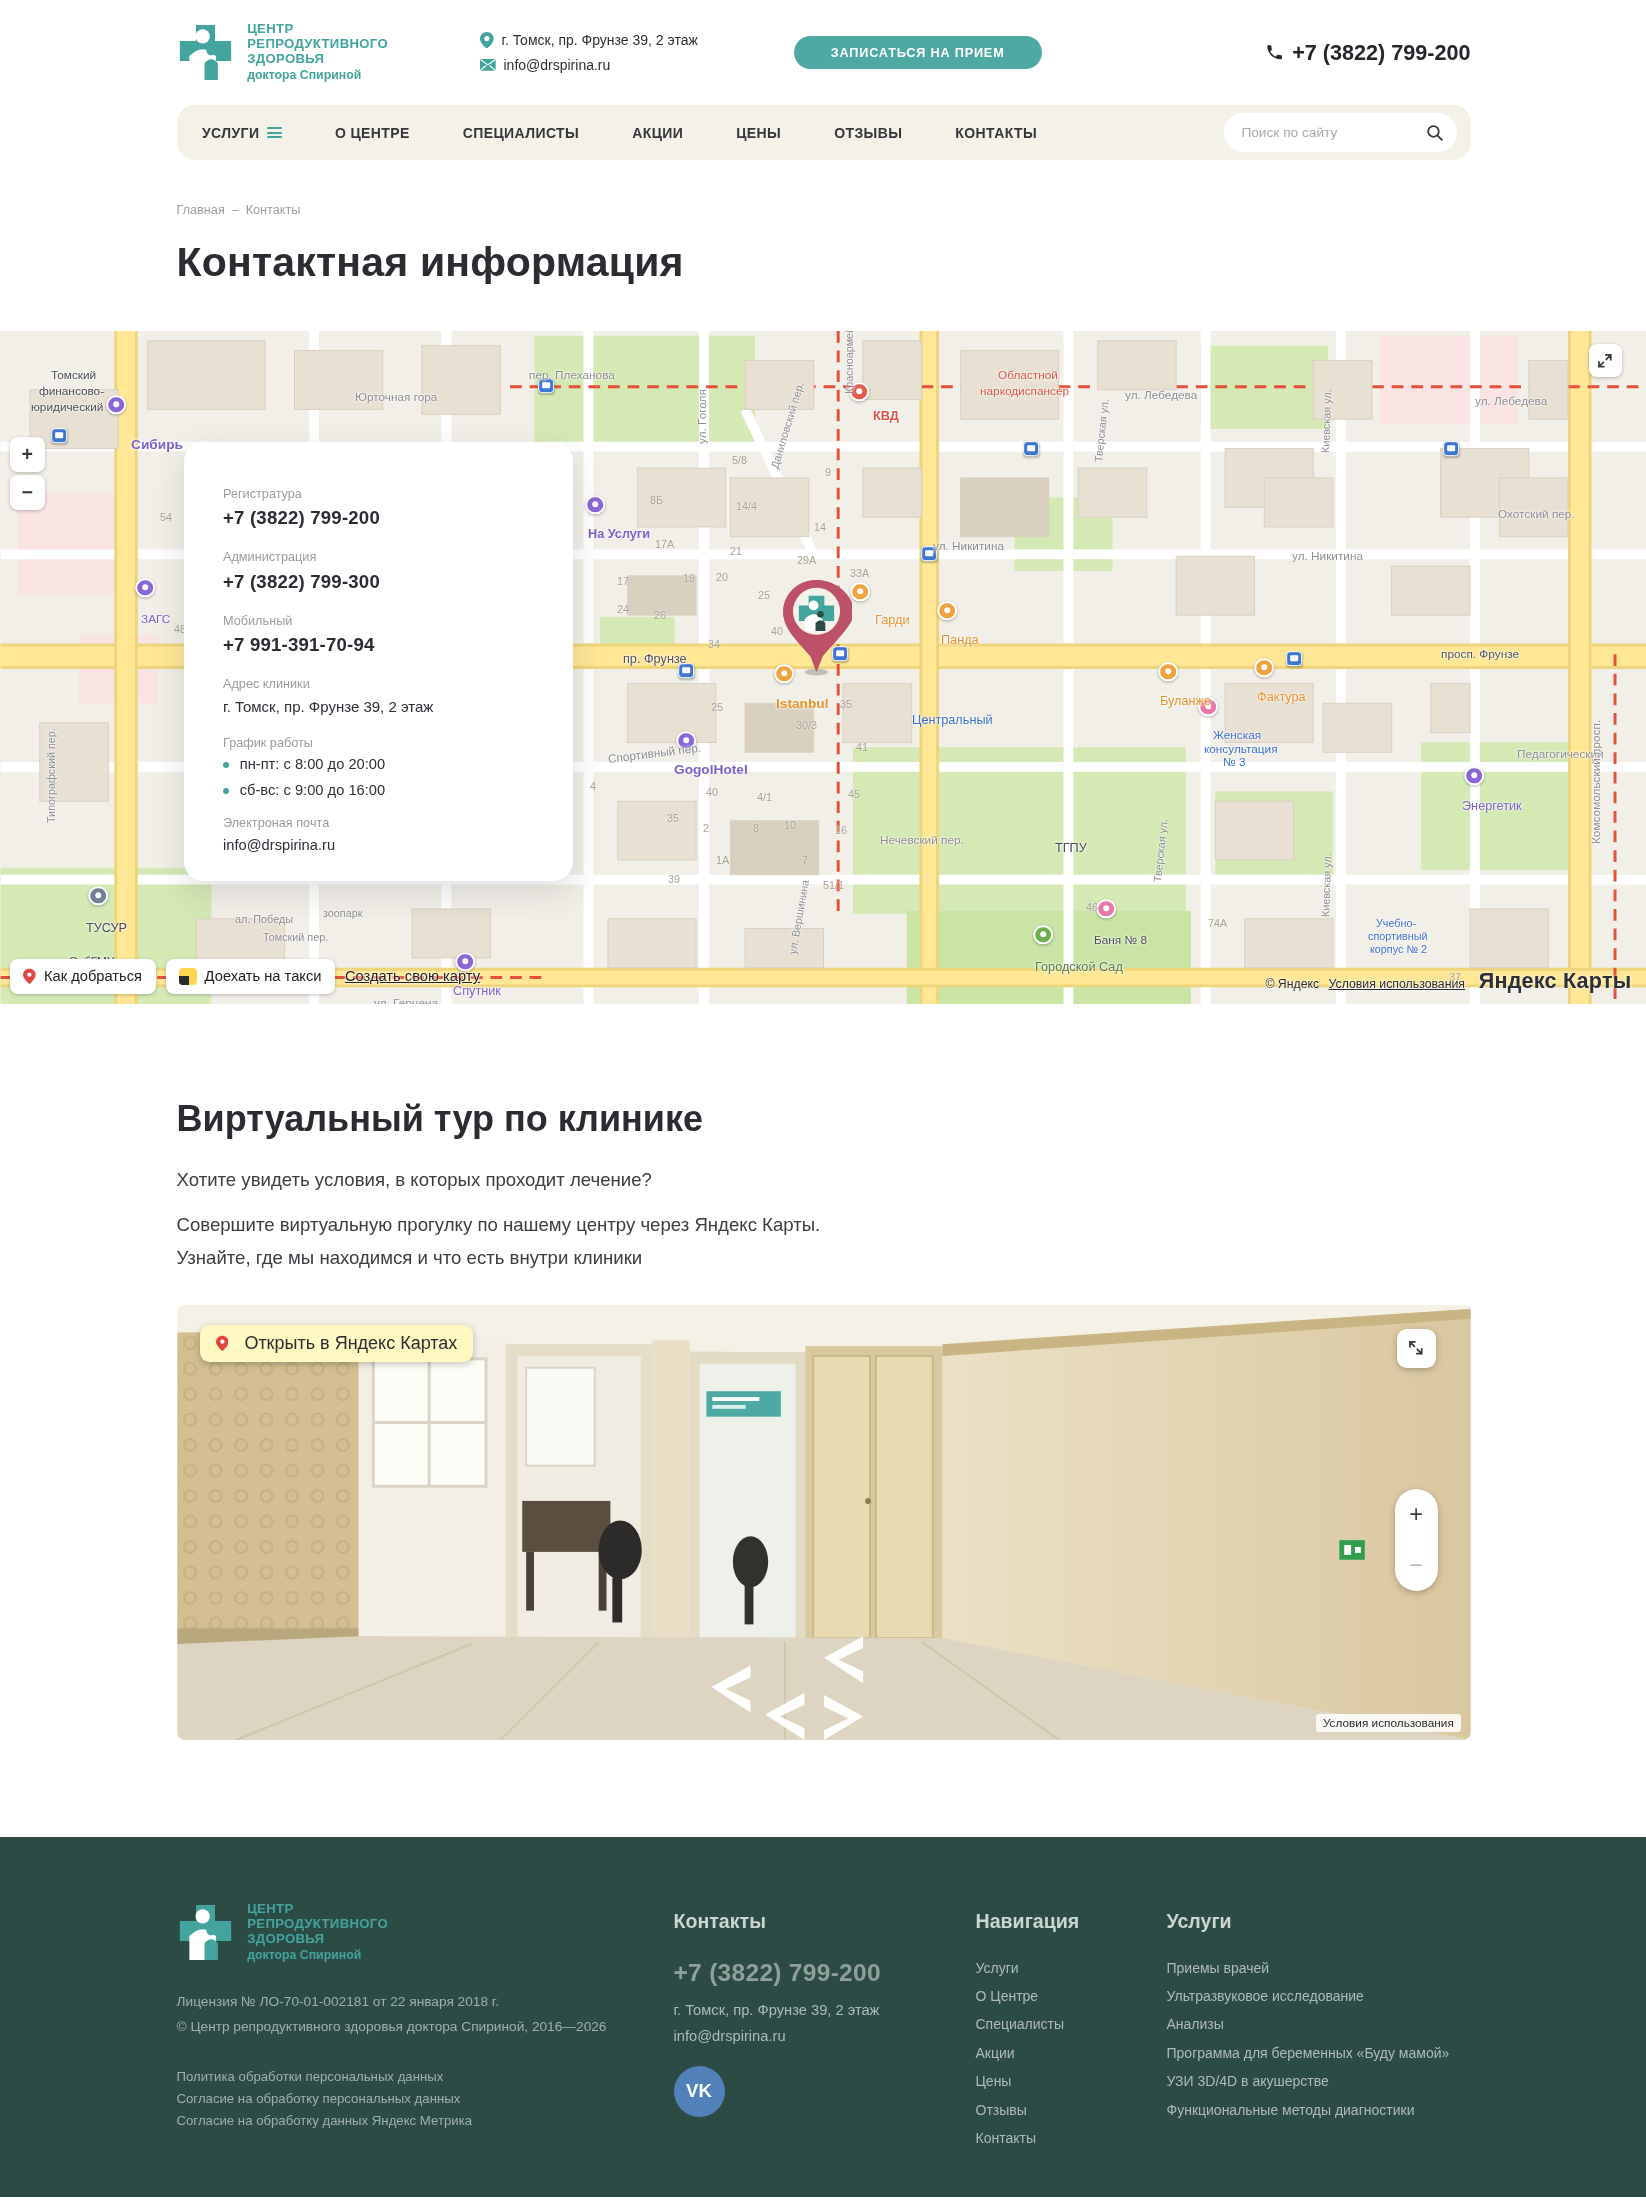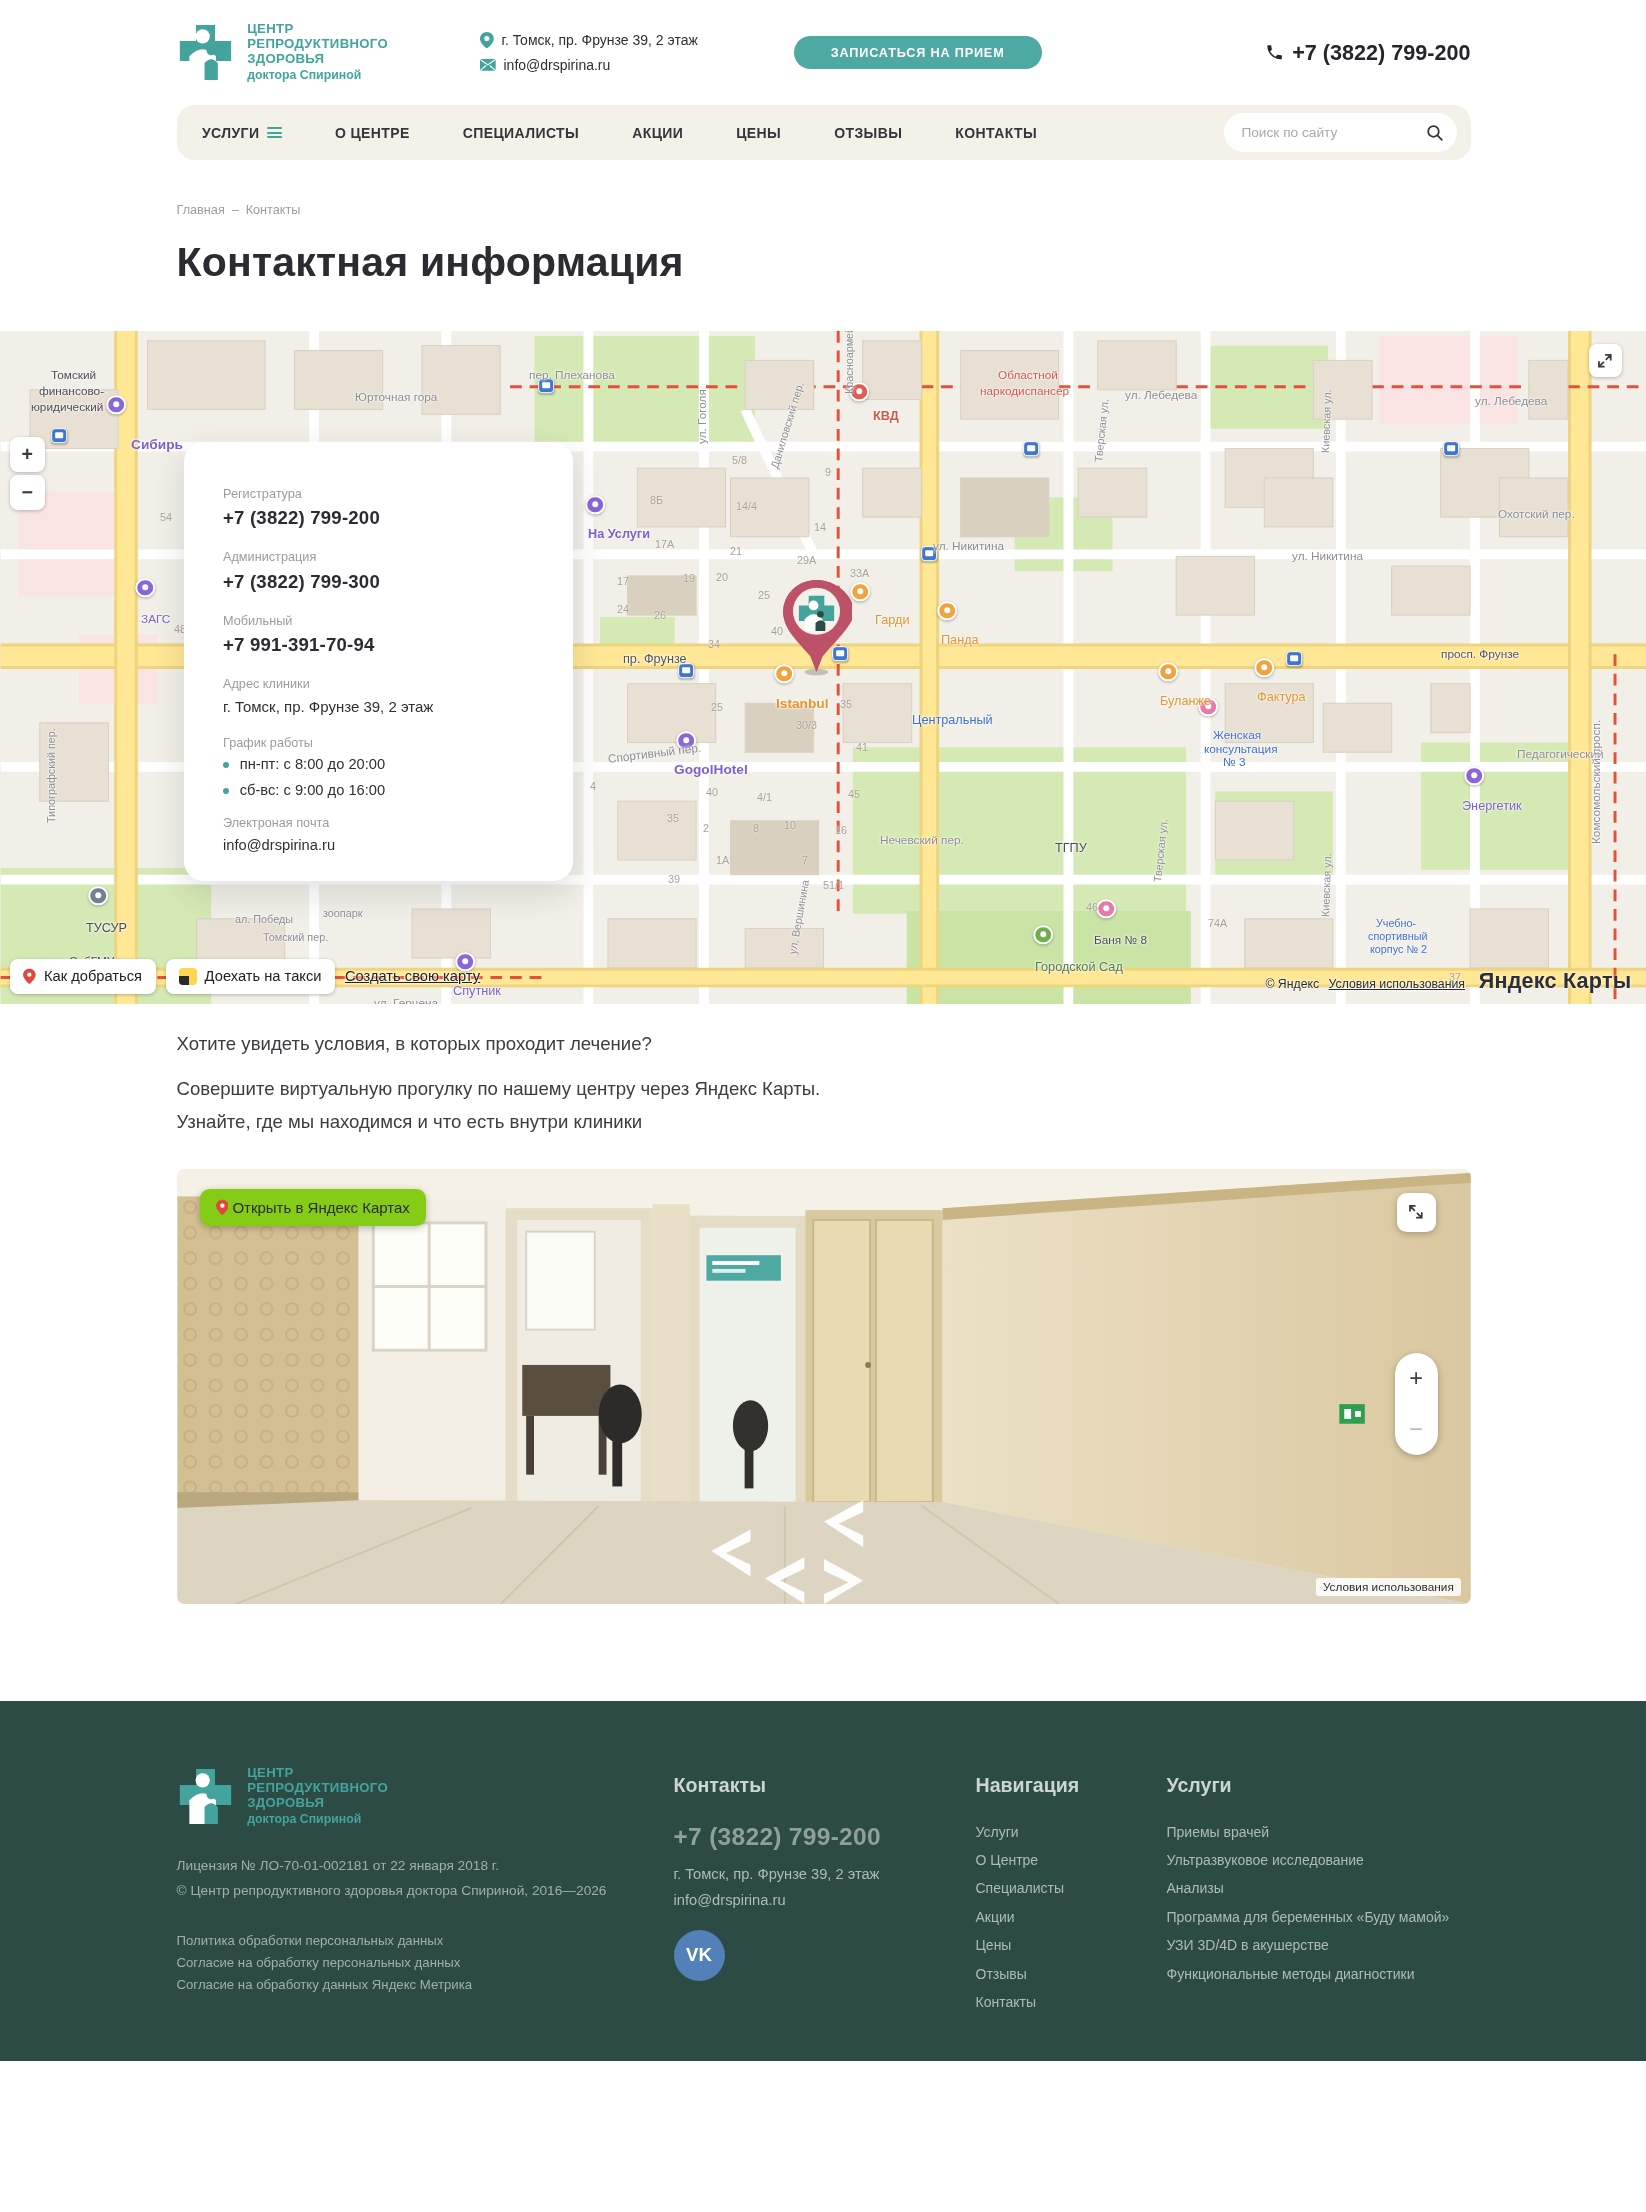--- a/index.html
+++ b/index.html
@@ -86,23 +86,23 @@
   .ymaps-logo { font-size:21.6px; font-weight:700; color:#2b2f3b; letter-spacing:0.2px; cursor:pointer;
                 text-shadow:0 0 2.9px #fff; }
 
   .map-pin { position:absolute; left:781px; top:247px; width:71px; height:98px; }
 
   
   .tour-title { margin-top:94px; font-size:36px; font-weight:700; color:#2b2b31; }
   .tour-p1 { margin-top:29px; font-size:18.6px; color:#3c3c42; }
   .tour-p2 { margin-top:17.6px; font-size:18.6px; color:#3c3c42; line-height:33px; }
   .pano { position:relative; margin-top:31px; width:1294px; height:435px; border-radius:7.8px; overflow:hidden; }
-  .pano-open-btn { position:absolute; left:23.5px; top:19.6px; height:37px; background:#84cc16; border:none;
+  .pano-open-btn { position:absolute; left:23.5px; top:19.6px; height:37px; background:#fef9c3; border:none;
                    border-radius:9.8px; box-shadow:0 2px 7.8px rgba(0,0,0,.25); display:flex; align-items:center;
-                   gap:4px; padding:0 15.7px; font-size:15px; color:#2c2c31; font-family:inherit; cursor:pointer; }
+                   gap:16px; padding:0 15.7px; font-size:18px; color:#2c2c31; font-family:inherit; cursor:pointer; }
   .pano-expand { position:absolute; right:35px; top:23.5px; width:39px; height:39px; border:none; border-radius:9.8px;
                  background:#ffffff; box-shadow:0 2px 7.8px rgba(0,0,0,.25); cursor:pointer; display:flex;
                  align-items:center; justify-content:center; }
   .pano-zoom { position:absolute; right:33px; top:184px; width:43px; height:102px; background:#ffffff;
                border-radius:21.6px; box-shadow:0 2px 7.8px rgba(0,0,0,.25); display:flex; flex-direction:column;
                align-items:center; justify-content:space-around; }
   .pano-zoom button { border:none; background:transparent; font-size:23.5px; color:#3b3b40; cursor:pointer; font-family:inherit; line-height:1; }
   .pano-zoom .pz-minus { color:#b9b9bd; }
   .pano-terms { position:absolute; right:9.8px; bottom:7.8px; background:rgba(255,255,255,.85); font-size:11.8px;
                 color:#2c2c31; padding:2px 6.9px; border-radius:2.9px; cursor:pointer; }
@@ -526,20 +526,21 @@
   <div class="map-attrib">
     <span class="map-copy">
       <span>© Яндекс</span>
       <span class="terms">Условия использования</span>
     </span>
     <span class="ymaps-logo">Яндекс Карты</span>
   </div>
 </section>
 
 <div class="container">
+  <h2 class="tour-title">Виртуальный тур по клинике</h2>
   <p class="tour-p1">Хотите увидеть условия, в которых проходит лечение?</p>
   <p class="tour-p2">
     <span>Совершите виртуальную прогулку по нашему центру через Яндекс Карты.</span><br>
     <span>Узнайте, где мы находимся и что есть внутри клиники</span>
   </p>
 
   <div class="pano">
     <svg width="1294" height="435" viewBox="0 0 1320 444">
       <defs>
         <linearGradient id="wallR" x1="0" y1="0" x2="1" y2="0">

